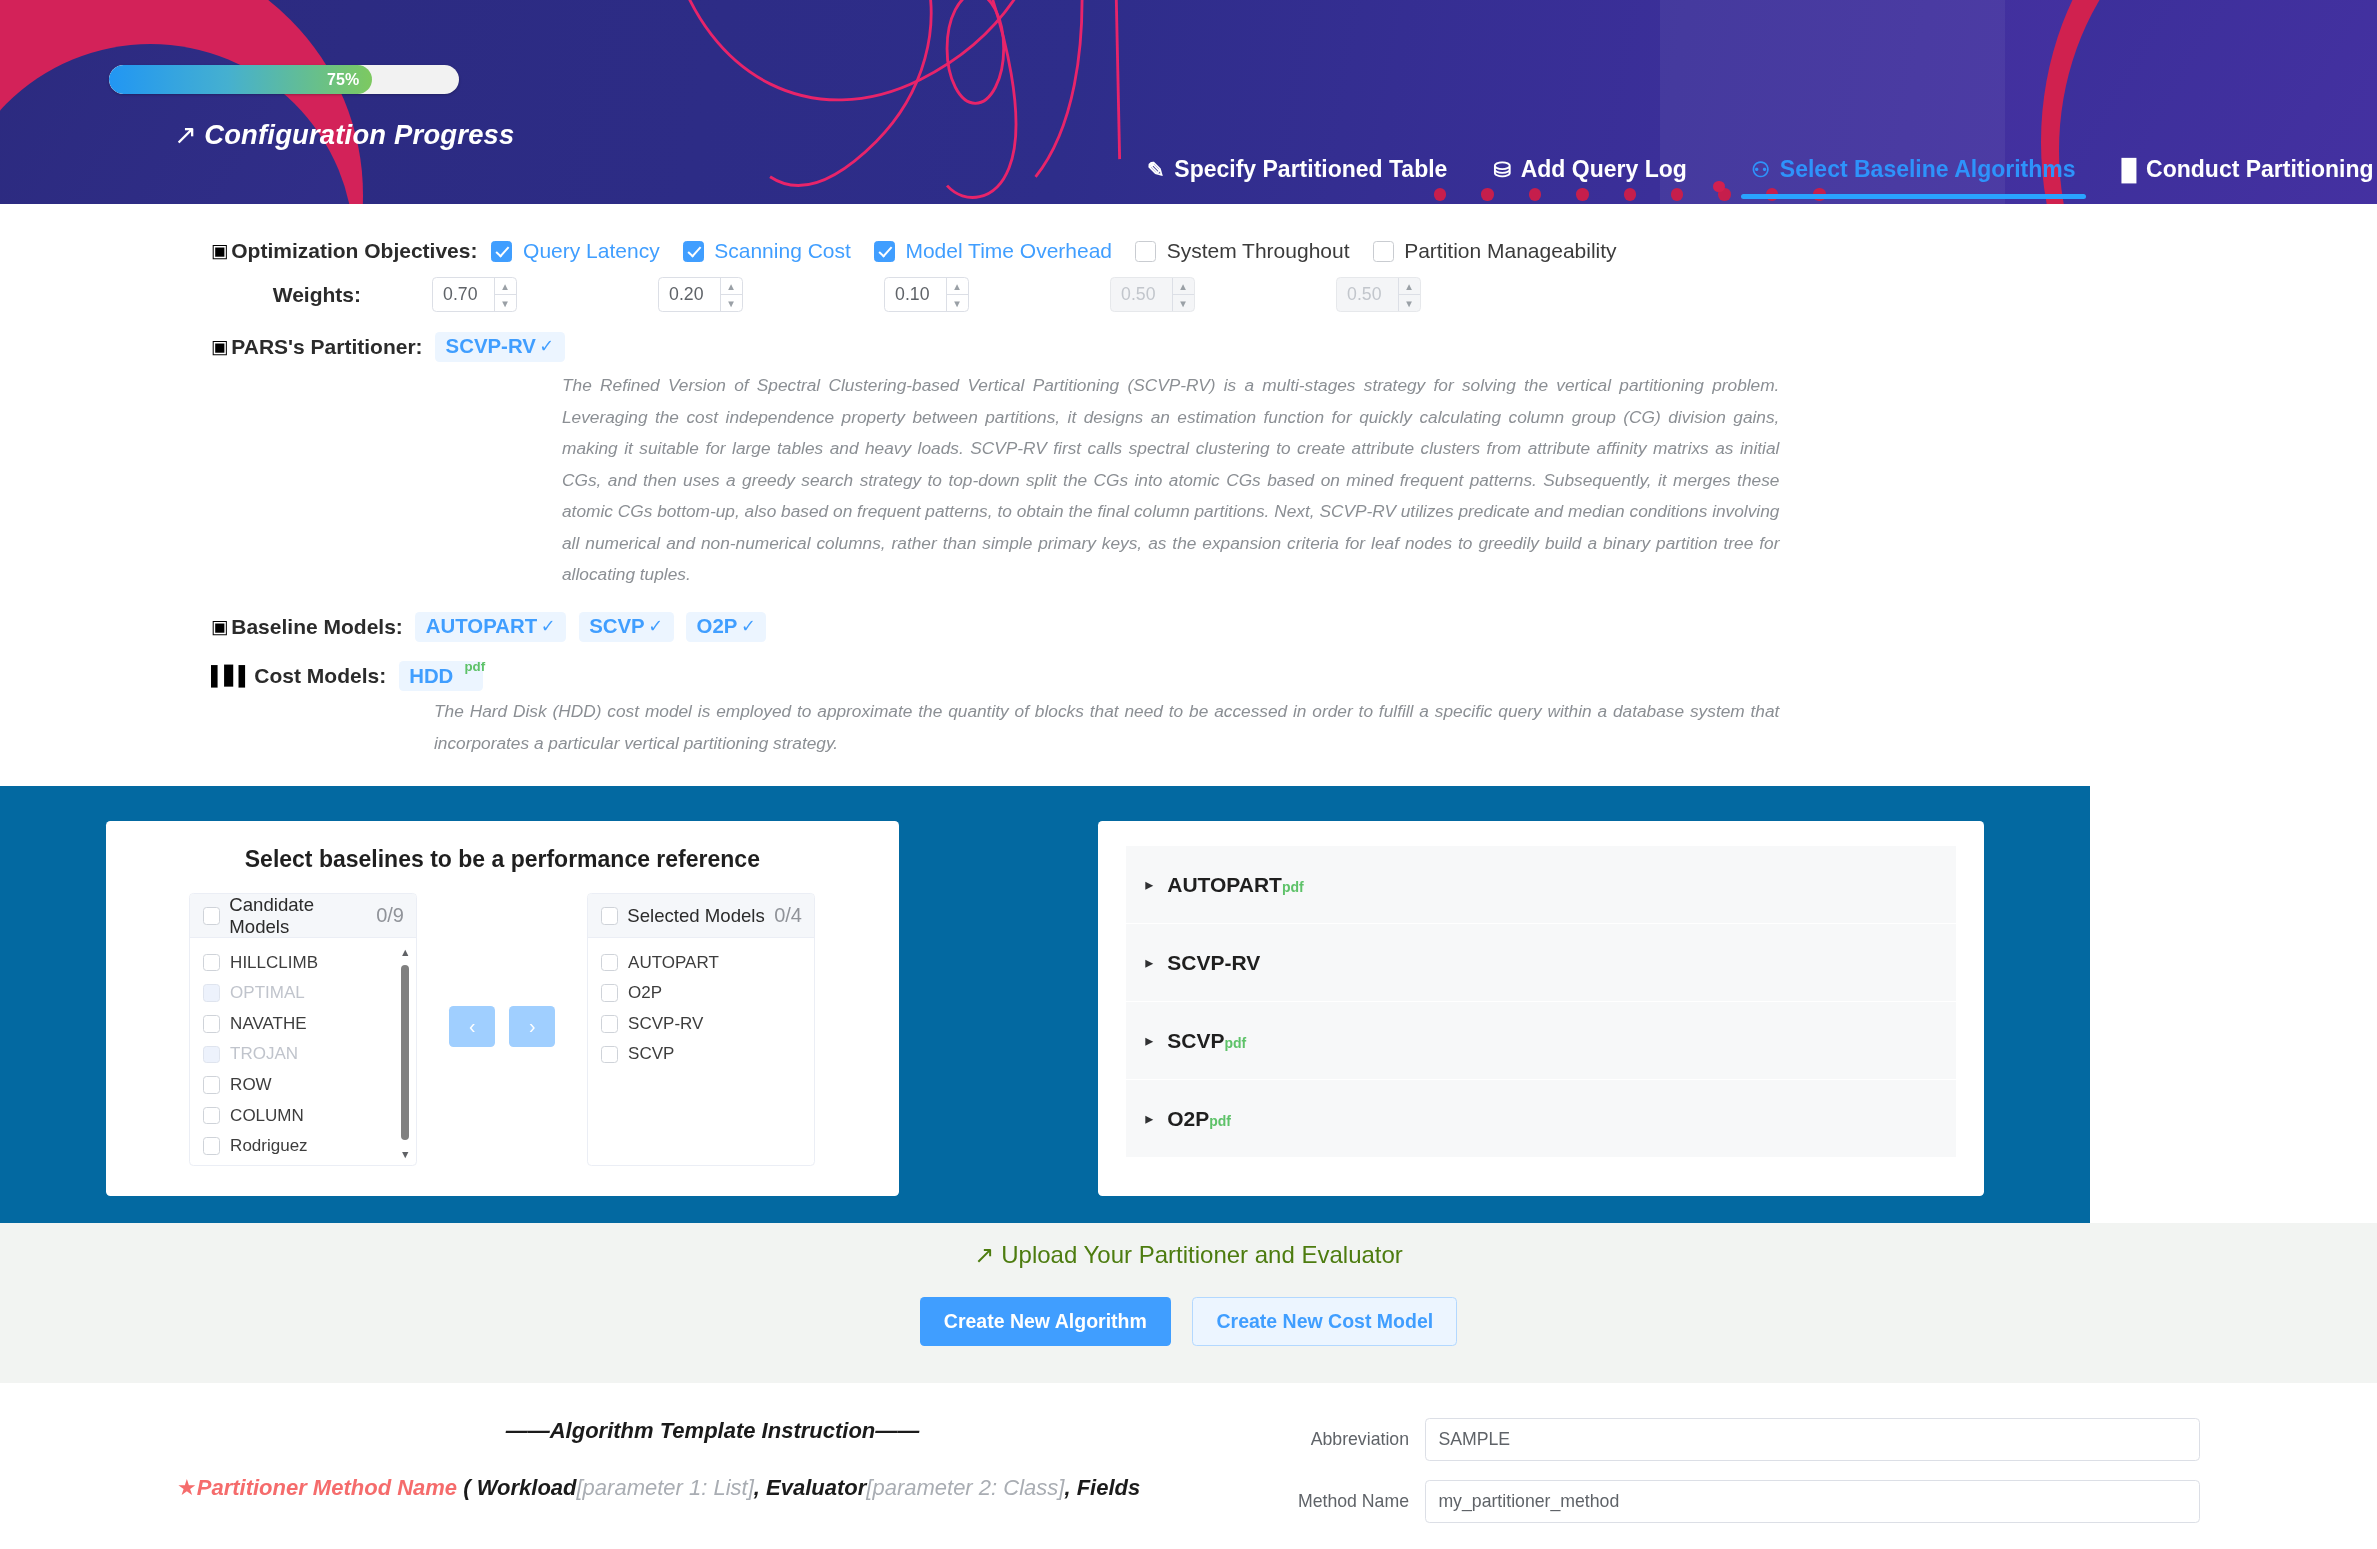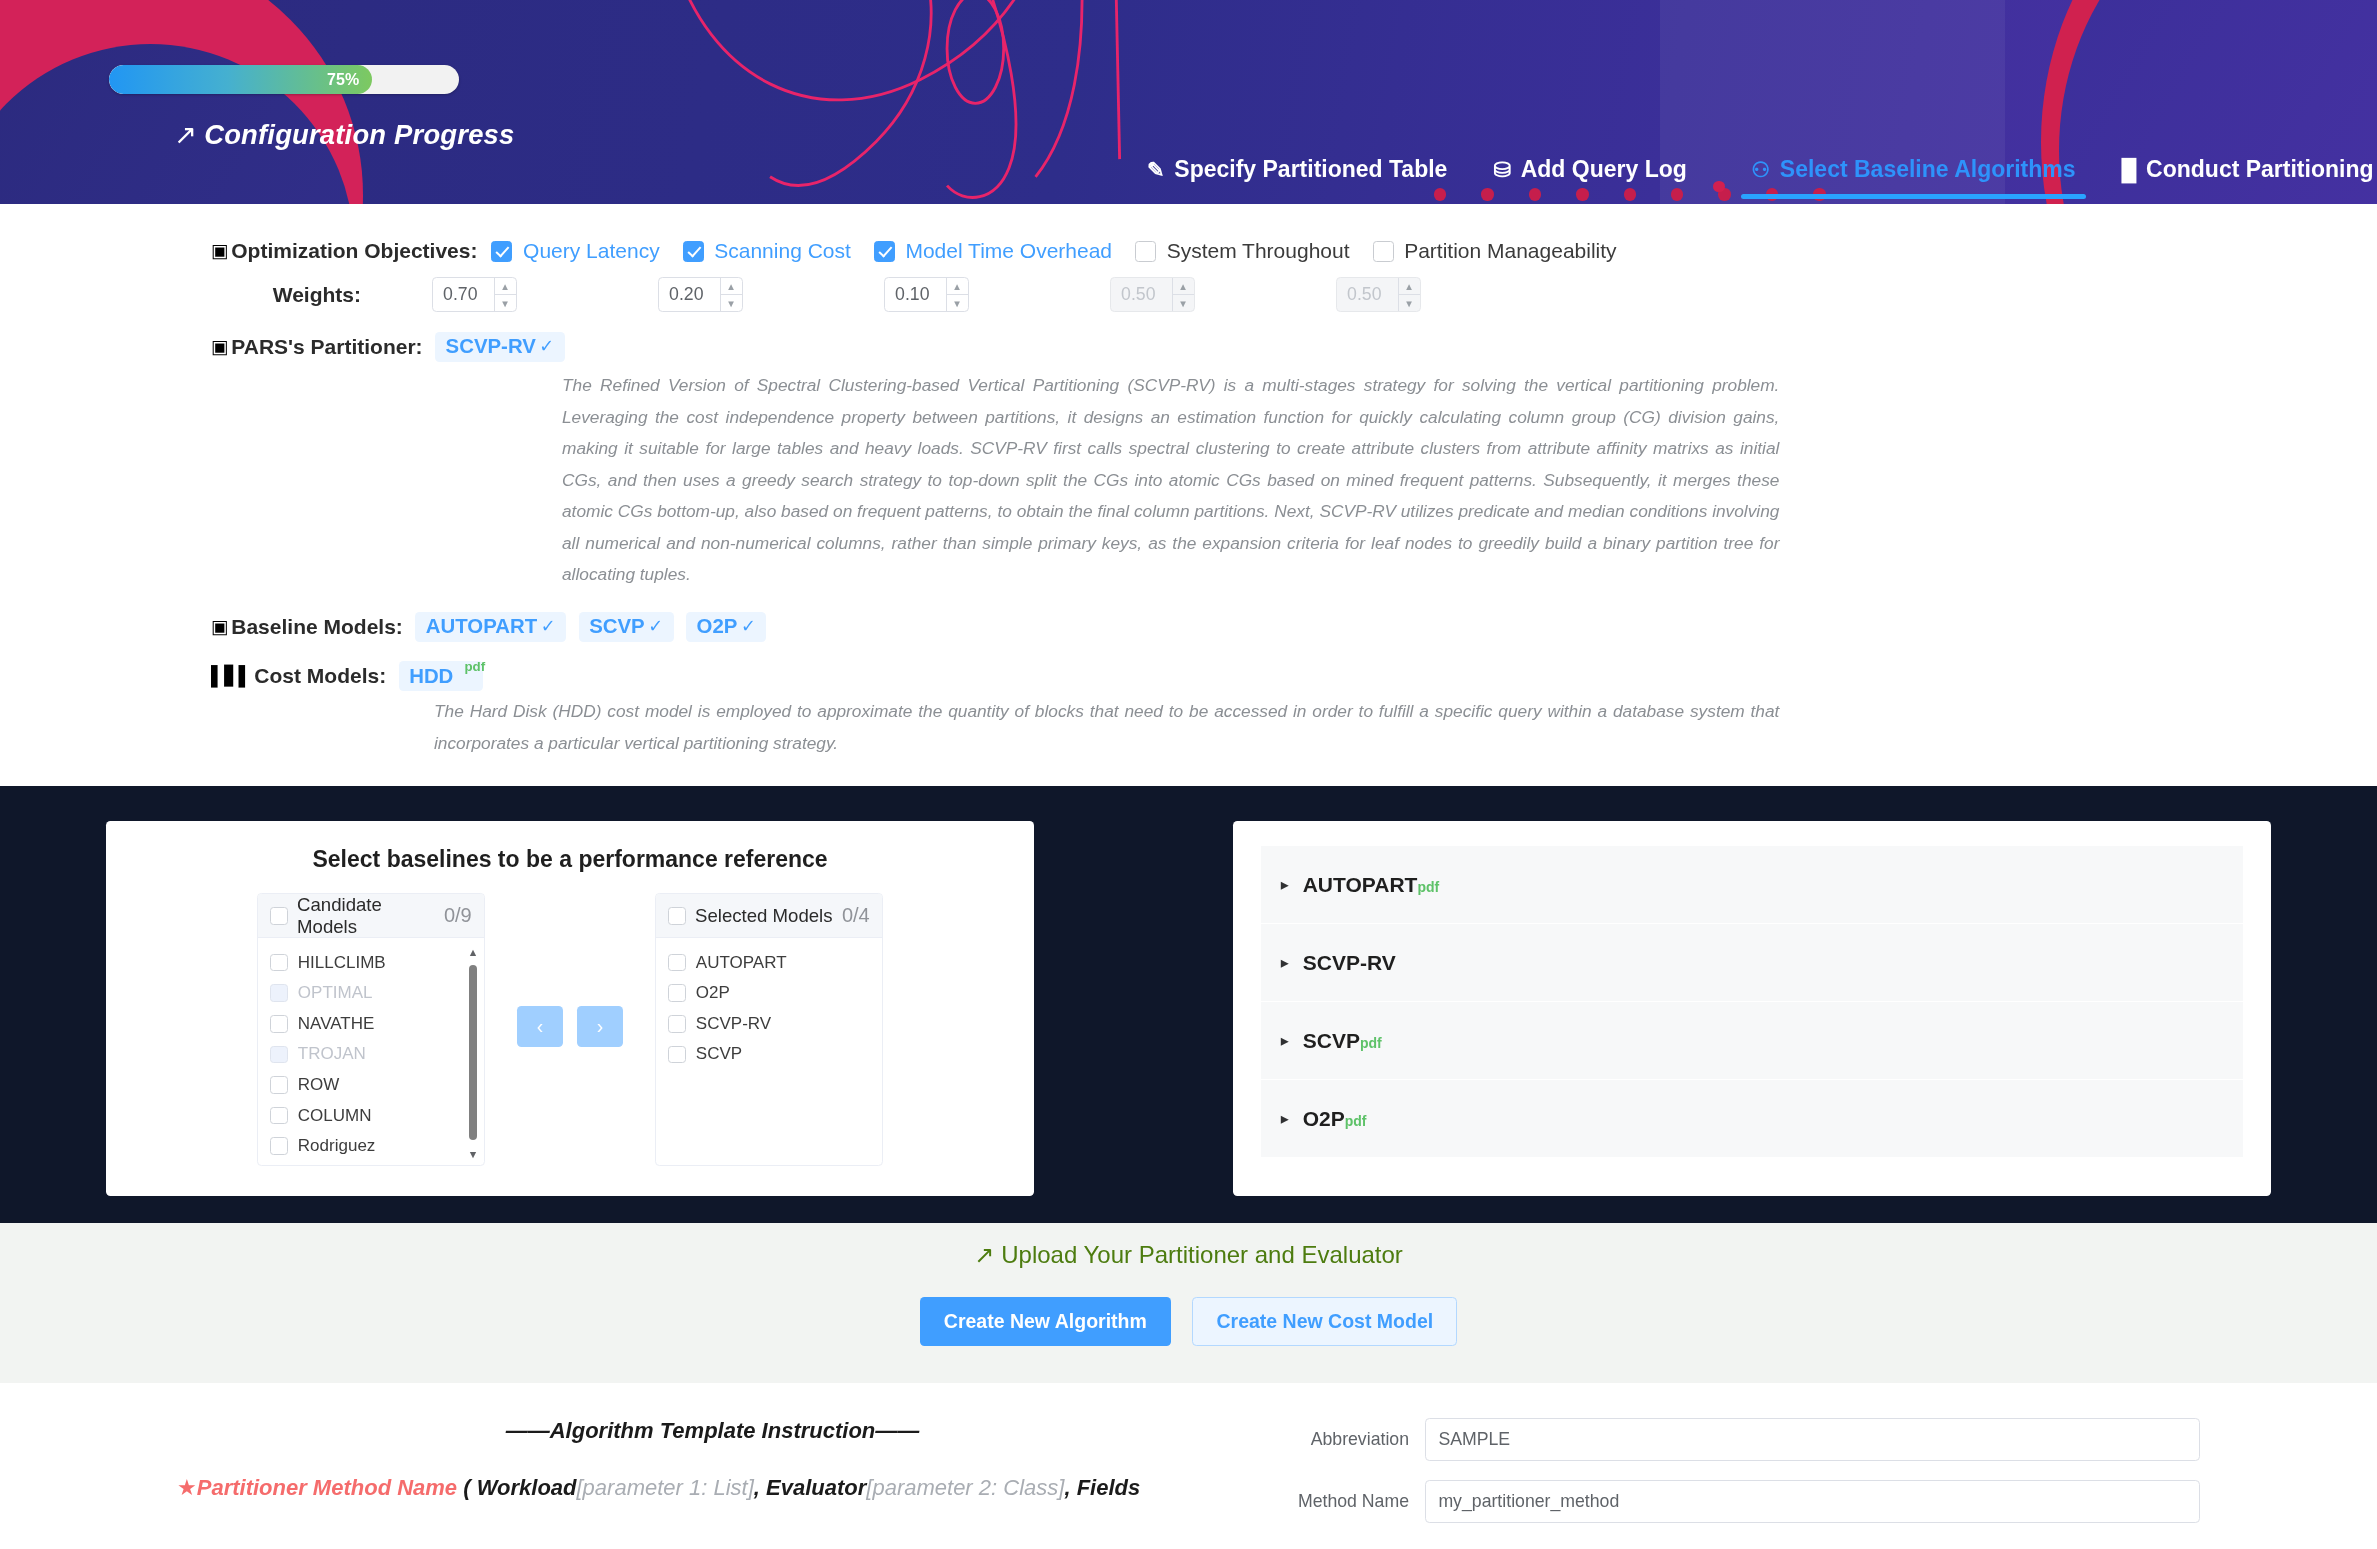--- a/index.html
+++ b/index.html
@@ -258,22 +258,22 @@
     color: #8b8f94;
     line-height: 1.82;
     text-align: justify;
     max-width: 1806px;
   }
   .desc-indent { padding-left: 562px; padding-right: 26.6px; margin: 8.9px 0 21px 0; }
   .desc-hdd { padding-left: 434px; padding-right: 26.6px; margin-top: 5.3px; }
 
   
   .midsection {
-    width: 2377px;
-    background: #0f172a;
+    width: 2090px;
+    background: #0369a1;
     padding: 35px 0 26.6px 0;
   }
   .mid-inner { display: flex; gap: 0; padding: 0 106px; }
   .card {
     background: #ffffff;
     border-radius: 4.4px;
   }
   .card-left { width: 982px; padding: 25px 0 30px 0; }
   .card-right { width: 1098px; margin-left: 199px; padding: 25px 0 30px 0; }
   .card-title {

